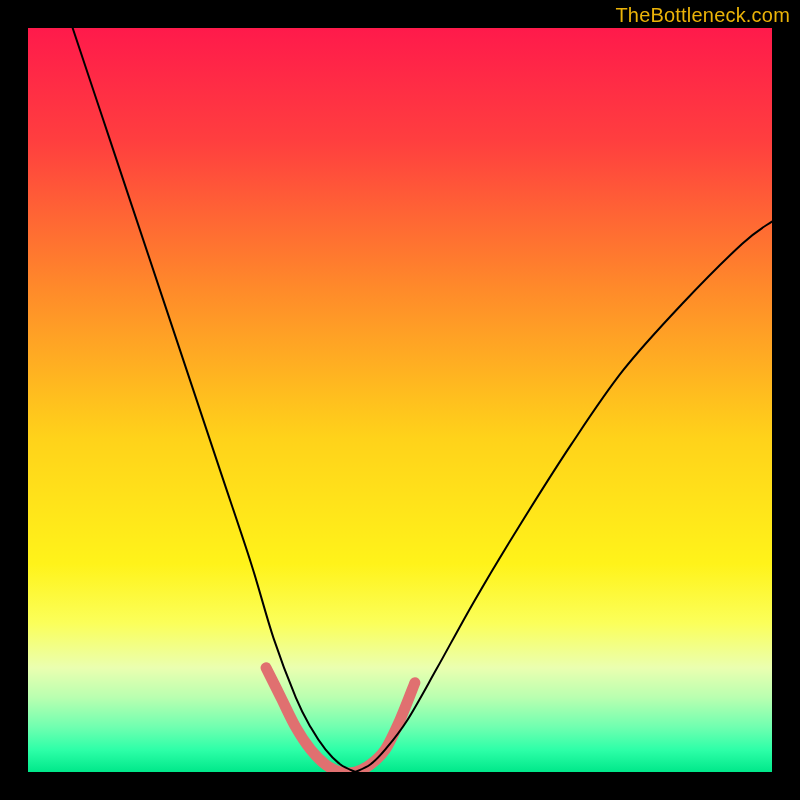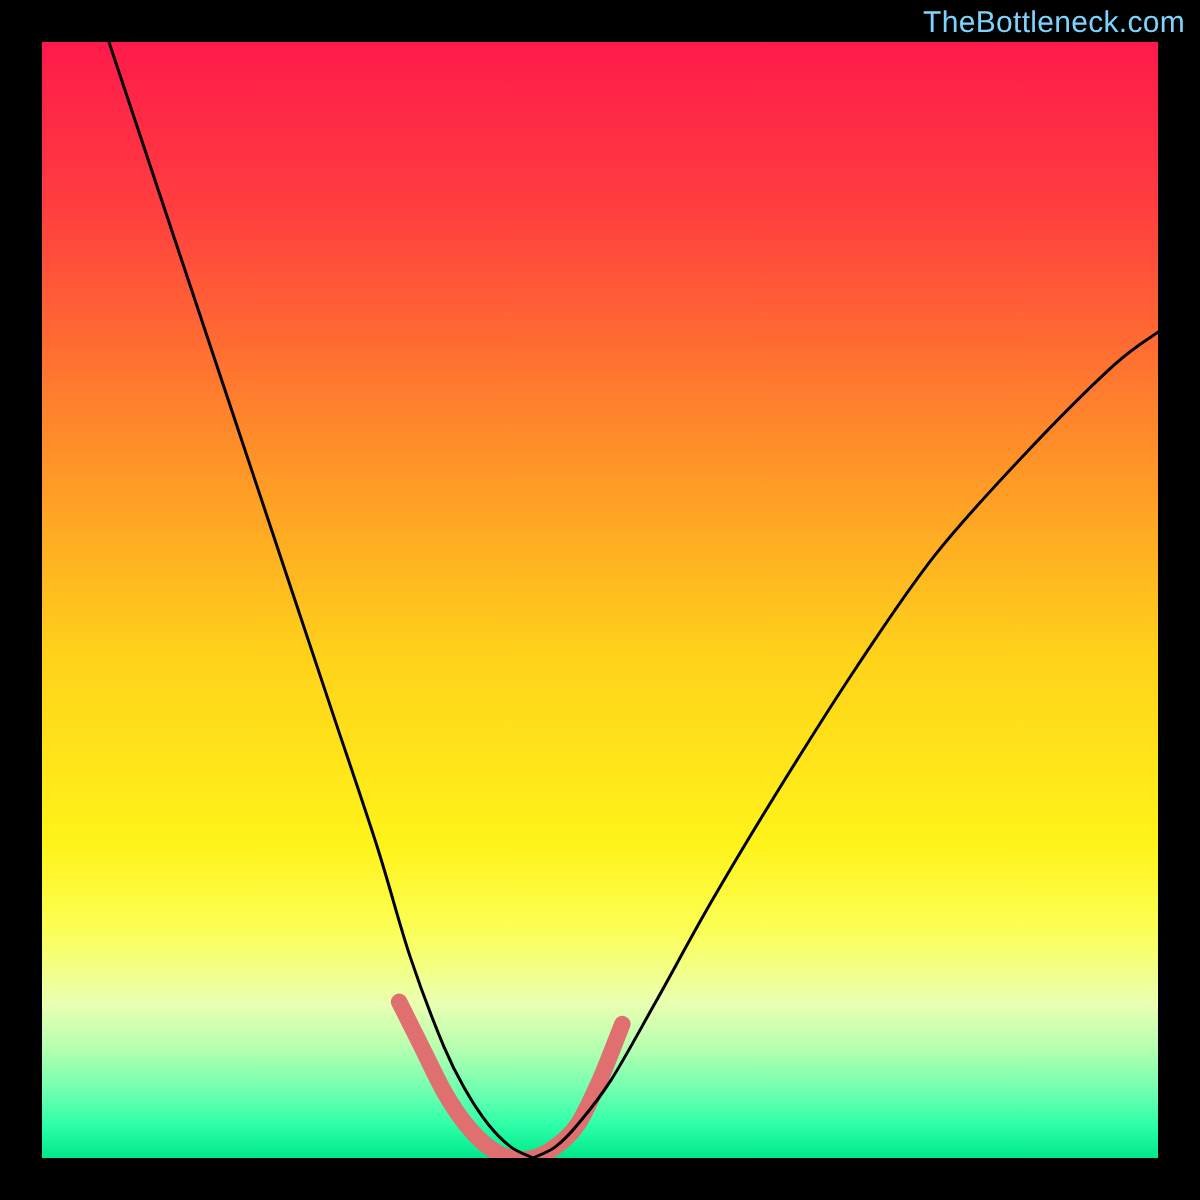--- a/index.html
+++ b/index.html
@@ -16,21 +16,21 @@
     top: 0;
     left: 0;
     width: 800px;
     height: 800px;
     background: #000;
   }
   .watermark {
     position: absolute;
     top: 4px;
     right: 10px;
-    color: #7dd3fc;
+    color: #eab308;
     font-size: 20px;
     font-weight: 500;
     letter-spacing: 0.2px;
     z-index: 10;
   }
   .plot-area {
     position: absolute;
     top: 28px;
     left: 28px;
     width: 744px;

